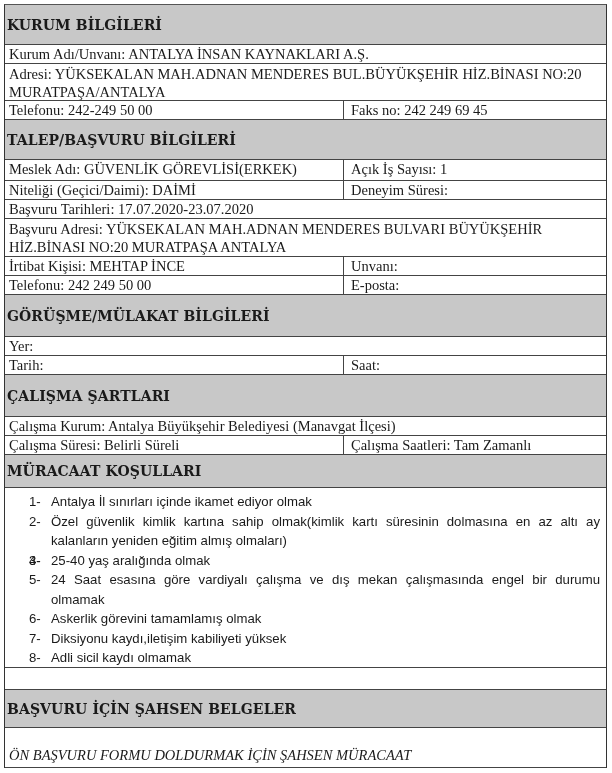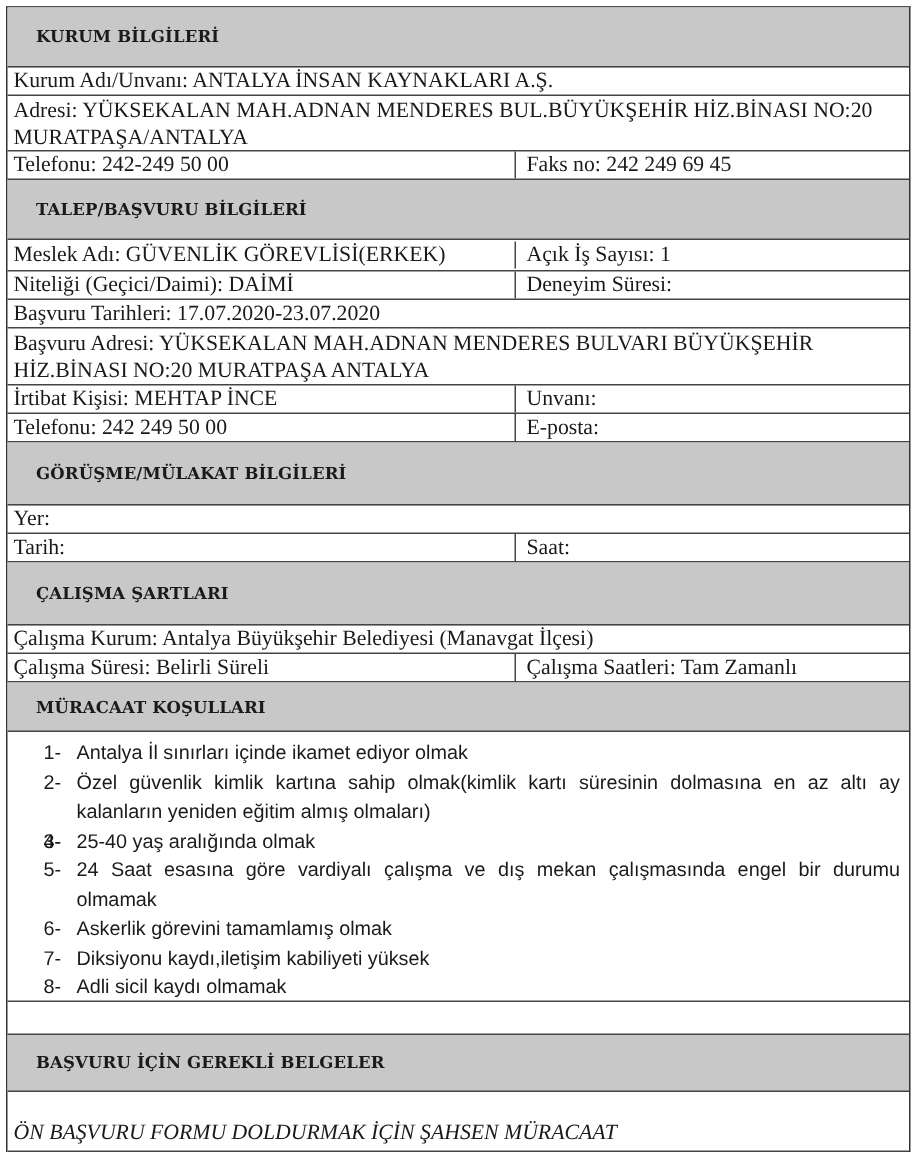--- a/index.html
+++ b/index.html
@@ -1,25 +1,25 @@
 <!DOCTYPE html>
 <html><head>
 <meta charset="utf-8">
 <style>
   html, body { margin:0; padding:0; background:#ffffff; }
   body { width:612px; height:773px; position:relative; overflow:hidden; font-family:"DejaVu Serif","Liberation Serif",serif; color:#1a1a1a; }
   .doc { position:absolute; left:4px; top:4px; width:601px; border-left:1.5px solid #333; border-right:1.5px solid #333; border-top:1.5px solid #555; }
   .row { position:relative; border-bottom:1.2px solid #444; box-sizing:border-box; display:flex; }
   .hdr { background:#c8c8c8; height:40px; align-items:center; }
-  .hdr span { font-family:"DejaVu Serif","Liberation Serif",serif; font-weight:bold; font-size:11px; padding-left:19px; letter-spacing:0.1px; }
+  .hdr span { font-family:"DejaVu Serif","Liberation Serif",serif; font-weight:bold; font-size:14px; padding-left:2px; letter-spacing:0.1px; }
   .cell { font-family:"Liberation Serif","DejaVu Serif",serif; font-size:14.5px; padding:0 4px; line-height:18px; box-sizing:border-box; white-space:nowrap; overflow:hidden; }
   .full { width:100%; }
   .left { width:339px; border-right:1.2px solid #444; }
   .right { flex:1; padding-left:7px; }
-  .r1 { height:19px; align-items:center; }
+  .r1 { height:19px; }
   .r2 { height:37px; }
   .r2 .cell { white-space:normal; padding-top:1px; }
   .list { height:180px; padding-top:4px; box-sizing:border-box; display:block; }
   .list ol { list-style:none; margin:0; padding:0; }
   .list li { font-family:"Liberation Sans","DejaVu Sans",sans-serif; font-size:13.2px; line-height:19.5px; position:relative; padding-left:46px; padding-right:6px; text-align:justify; }
   .list li .num { position:absolute; left:24px; top:0; }
   .blank { height:22px; }
   .final { height:40px; align-items:flex-start; }
   .final .cell { padding-top:18px;font-style:italic; }
 </style>
@@ -101,19 +101,19 @@
       <li><span class="num">4-</span><span>25-40 yaş aralığında olmak</span></li>
       <li><span class="num">5-</span><span>24 Saat esasına göre vardiyalı çalışma ve dış mekan çalışmasında engel bir durumu olmamak</span></li>
       <li><span class="num">6-</span><span>Askerlik görevini tamamlamış olmak</span></li>
       <li><span class="num">7-</span><span>Diksiyonu kaydı,iletişim kabiliyeti yüksek</span></li>
       <li><span class="num">8-</span><span>Adli sicil kaydı olmamak</span></li>
     </ol>
   </div>
   <div class="row blank"></div>
 
   <div class="row hdr" style="height:38px">
-    <span>BAŞVURU İÇİN GEREKLİ BELGELER</span>
+    <span>BAŞVURU İÇİN ŞAHSEN BELGELER</span>
   </div>
   <div class="row final">
     <div class="cell full">ÖN BAŞVURU FORMU DOLDURMAK İÇİN ŞAHSEN MÜRACAAT</div>
   </div>
 
 </div>
 
 </body></html>

